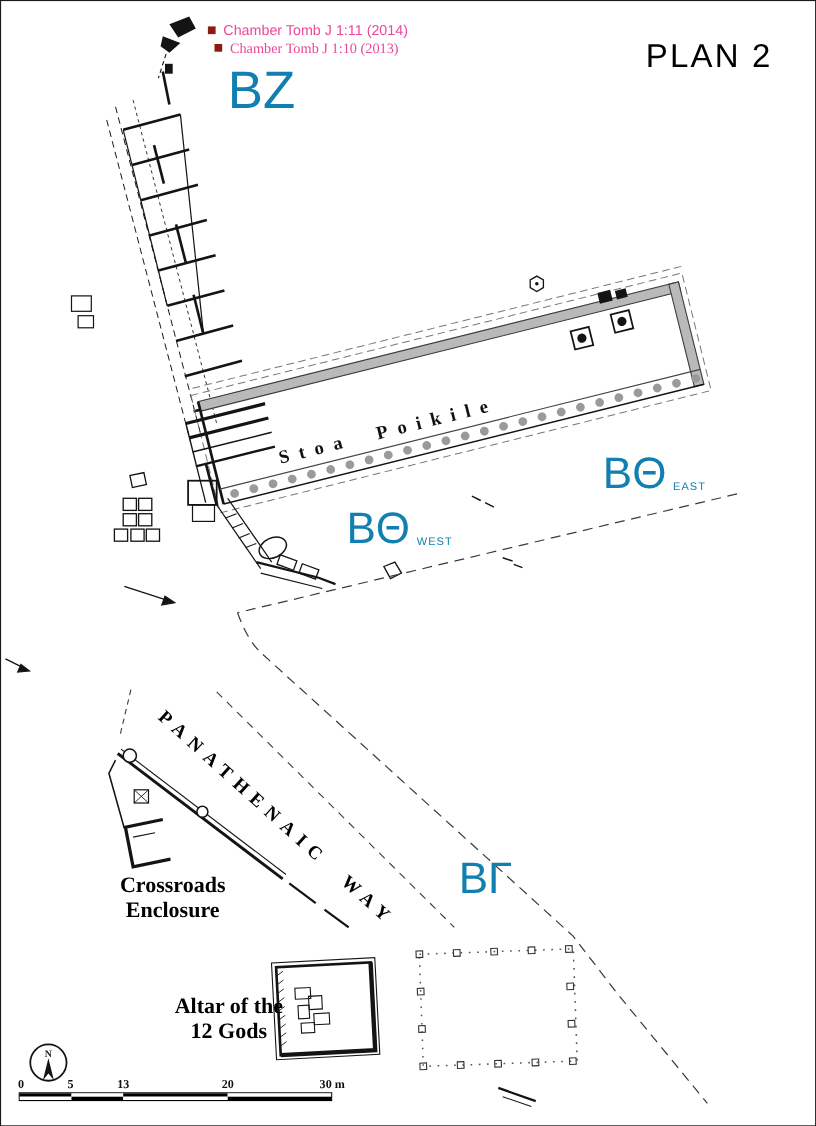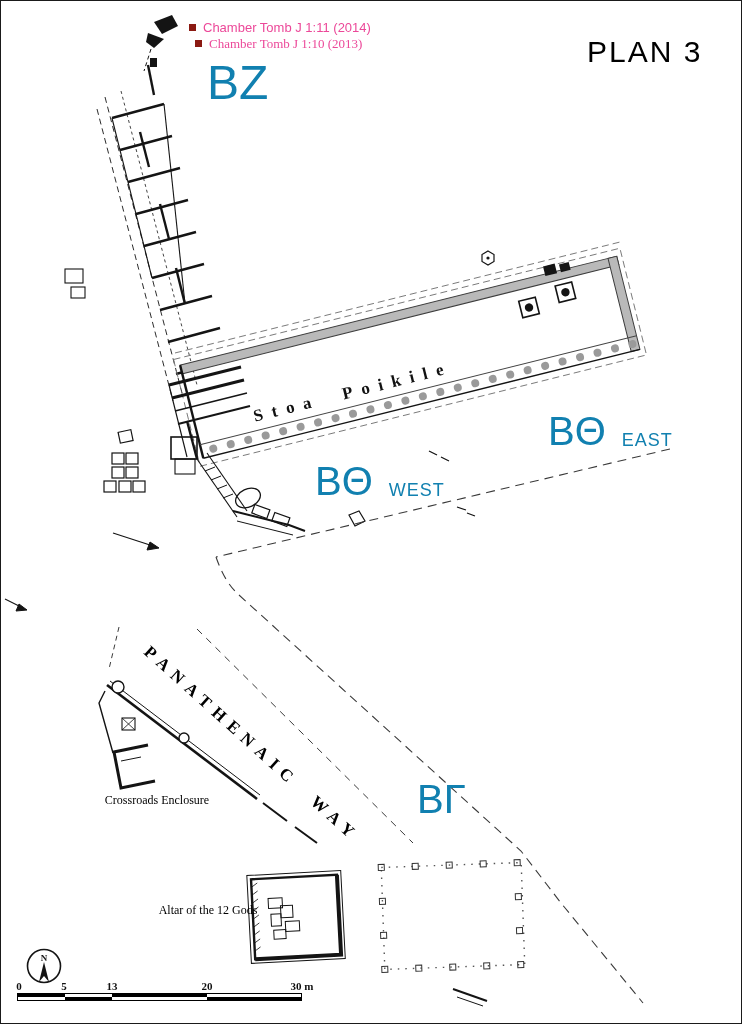--- a/index.html
+++ b/index.html
@@ -16,30 +16,30 @@
   .legend-item { display:flex; align-items:center; gap:7px; height:15px; font-size:13px; color:#ec4899; }
   .legend-item.second { margin-left:6px; margin-top:1px;font-family:Liberation Serif, serif; }
   .legend-swatch { width:7px; height:7px; background:var(--legend-marker,#8b1a12); flex:0 0 auto; }
 
   
   .plan-title { position:absolute; left:586px; top:34px; font-size:30px; letter-spacing:2px; color:#000; }
 
   
   .sec-label { position:absolute; color:var(--section-label,#1180b0); display:flex; align-items:baseline; white-space:nowrap; }
   .sec-label .main { font-size:40px; line-height:1; }
-  .sec-label .sub { font-size:18px; letter-spacing:1px; margin-left:16px; position:relative; top:1px; }
+  .sec-label .sub { font-size:10px; letter-spacing:1px; margin-left:6px; position:relative; top:1px; }
   .sec-bz { left:206px; top:58px; } .sec-bz .main { font-size:48px; }
   .sec-btheta-east { left:547px; top:410px; }
   .sec-btheta-west { left:314px; top:460px; }
   .sec-bgamma { left:416px; top:778px; }
 
   
   .feature-label {
-    position:absolute; font-family:"Liberation Serif", serif; font-weight:normal;
-    font-size:12px; text-align:center; color:#000; line-height:1.15;
+    position:absolute; font-family:"Liberation Serif", serif; font-weight:bold;
+    font-size:20px; text-align:center; color:#000; line-height:1.15;
   }
   .lbl-crossroads { left:92px; top:793px; width:128px; }
   .lbl-altar { left:151px; top:903px; width:112px; }
   .way-label {
     position:absolute; left:152px; top:641px; transform:rotate(42deg); transform-origin:0 0;
     font-family:"Liberation Serif", serif; font-weight:bold; font-size:17px;
     letter-spacing:7px; word-spacing:12px; white-space:nowrap; color:#000;
   }
 
   
@@ -256,21 +256,21 @@
     <div class="legend-item">
       <span class="legend-swatch"></span>
       <span>Chamber Tomb J 1:11 (2014)</span>
     </div>
     <div class="legend-item second">
       <span class="legend-swatch"></span>
       <span>Chamber Tomb J 1:10 (2013)</span>
     </div>
   </div>
 
-  <div class="plan-title">PLAN 3</div>
+  <div class="plan-title">PLAN 2</div>
 
   <div class="sec-label sec-bz">
     <span class="main">BZ</span>
   </div>
 
   <div class="sec-label sec-btheta-east">
     <span class="main">BΘ</span>
     <span class="sub">EAST</span>
   </div>
 

